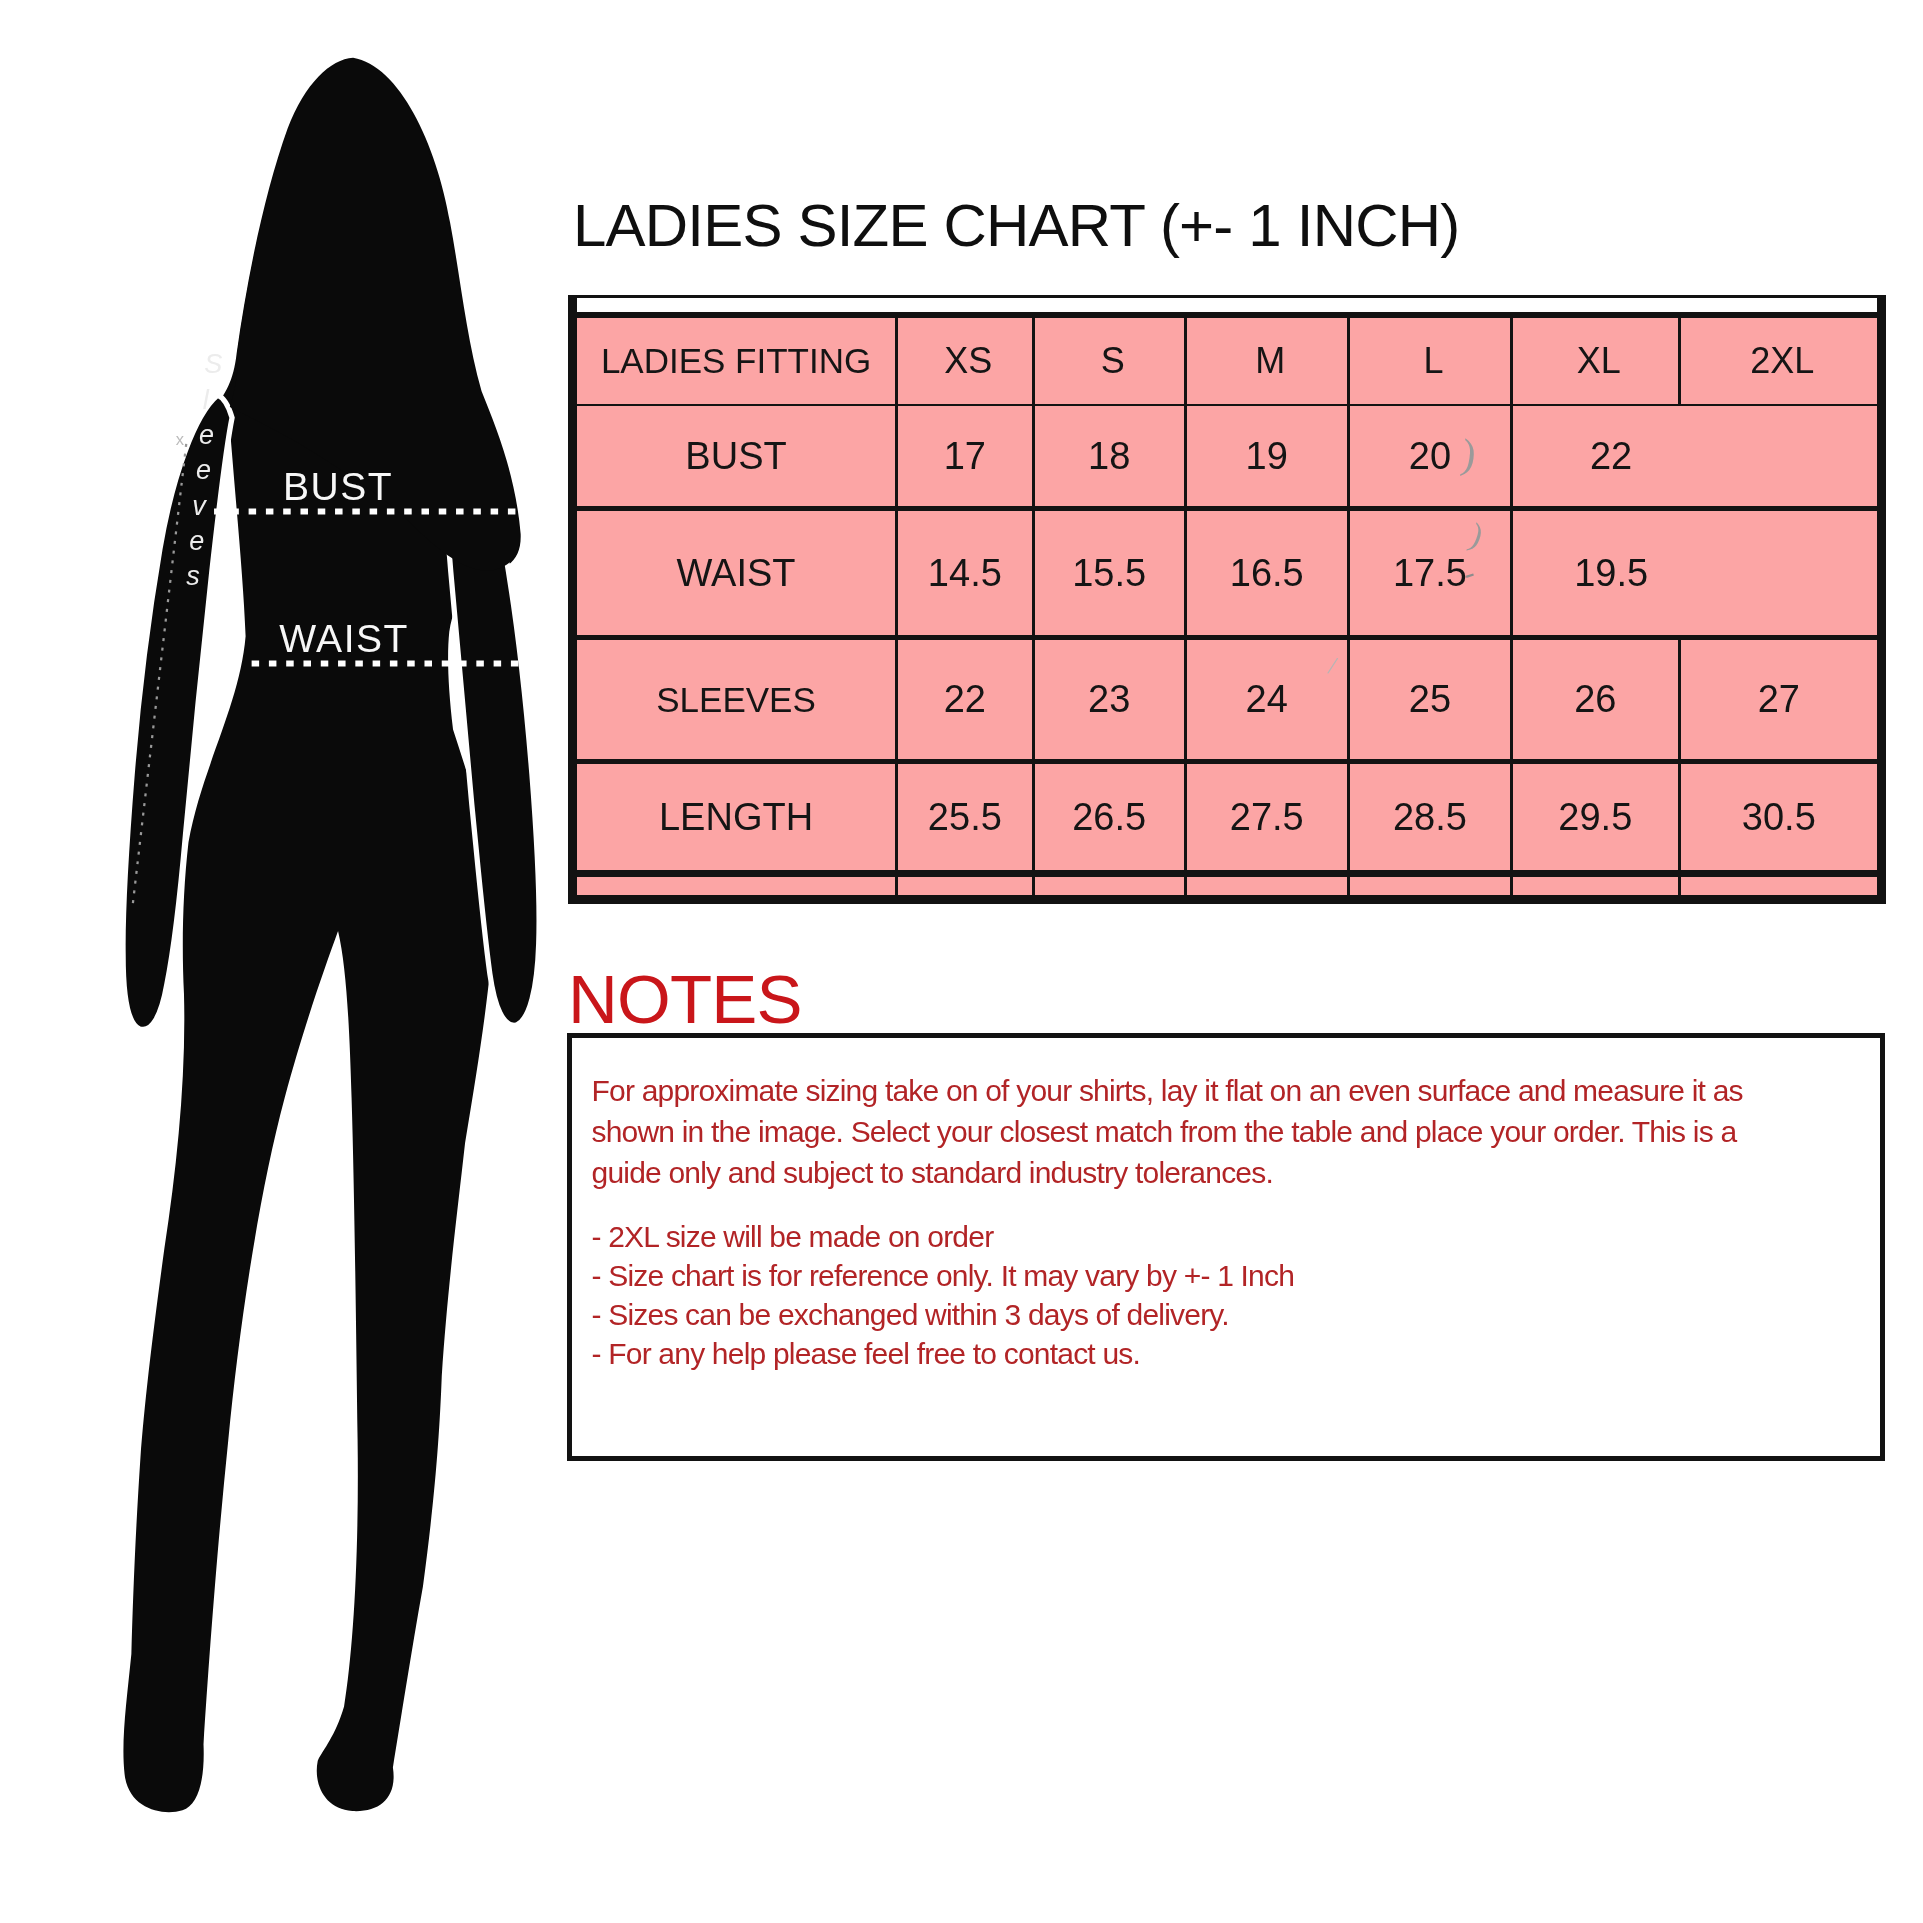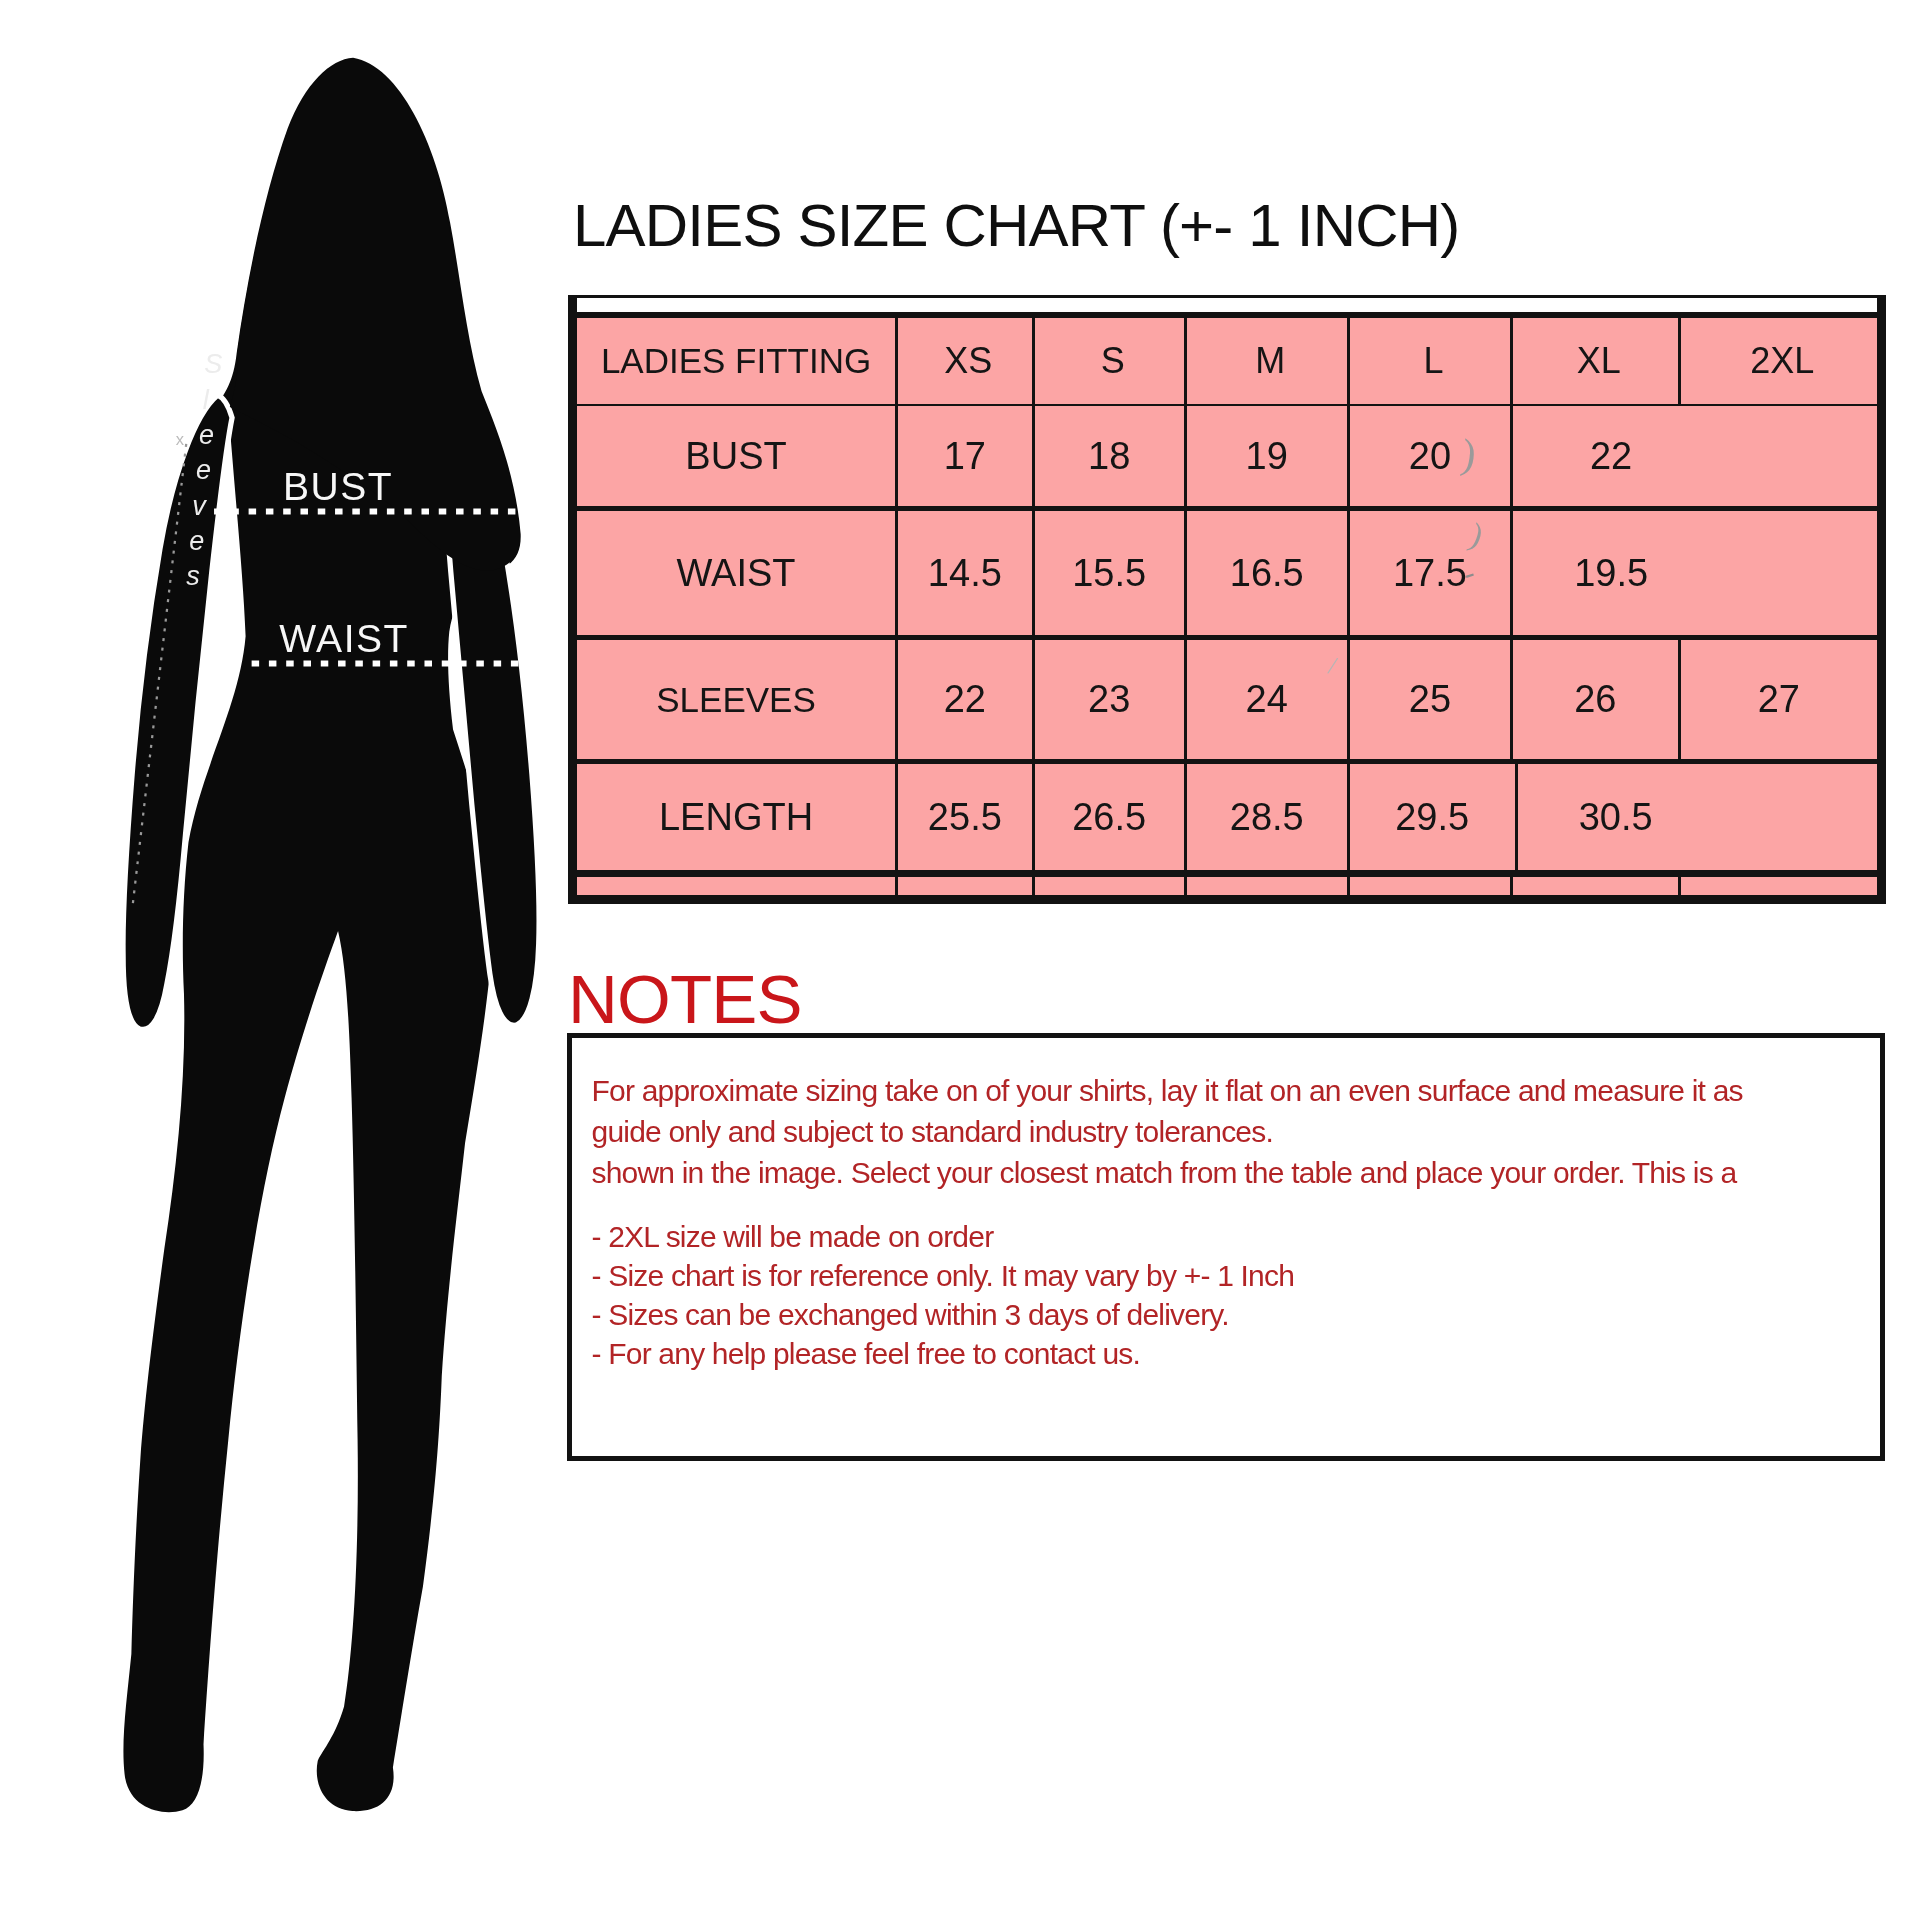--- a/index.html
+++ b/index.html
@@ -166,20 +166,21 @@
       <div class="c w3 num">24</div>
       <div class="c w4 num">25</div>
       <div class="c w5 num">26</div>
       <div class="c w6 num last">27</div>
     </div>
 
     <div class="tr r3">
       <div class="c w0 row-label">LENGTH</div>
       <div class="c w1 num">25.5</div>
       <div class="c w2 num">26.5</div>
+      <div class="c w3 num">27.5</div>
       <div class="c w4 num">28.5</div>
       <div class="c w5 num">29.5</div>
       <div class="c w6 num last">30.5</div>
     </div>
 
     <div class="tr ghost">
       <div class="c w0"></div>
       <div class="c w1"></div>
       <div class="c w2"></div>
       <div class="c w3"></div>
@@ -192,22 +193,22 @@
   <span class="artifact a1">)</span>
   <span class="artifact a2">)</span>
   <span class="artifact a3">-</span>
   <span class="artifact a4">/</span>
 
   <div class="notes-heading">NOTES</div>
 
   <div class="notes-box">
     <div class="notes-par">
       <div>For approximate sizing take on of your shirts, lay it flat on an even surface and measure it as</div>
+      <div>shown in the image. Select your closest match from the table and place your order. This is a</div>
       <div>guide only and subject to standard industry tolerances.</div>
-      <div>shown in the image. Select your closest match from the table and place your order. This is a</div>
     </div>
     <div class="notes-bullets">
       <div class="bullet">- 2XL size will be made on order</div>
       <div class="bullet">- Size chart is for reference only. It may vary by +- 1 Inch</div>
       <div class="bullet">- Sizes can be exchanged within 3 days of delivery.</div>
       <div class="bullet">- For any help please feel free to contact us.</div>
     </div>
   </div>
 
 </div>

